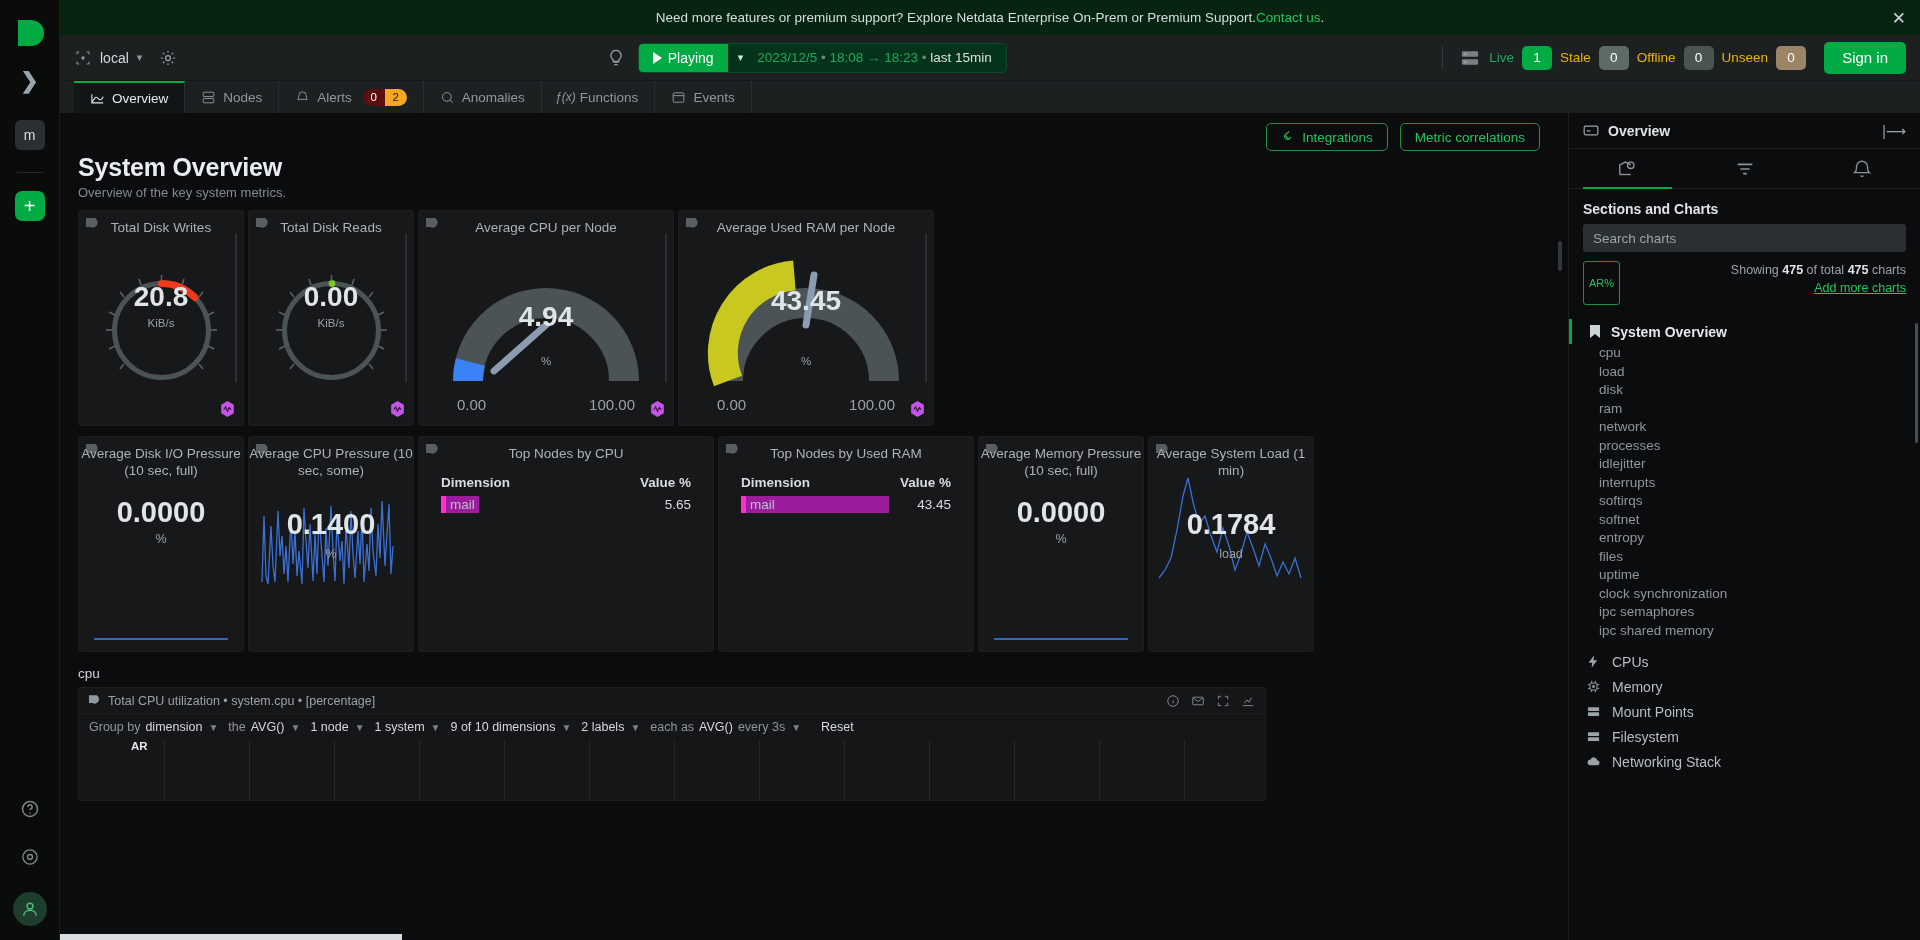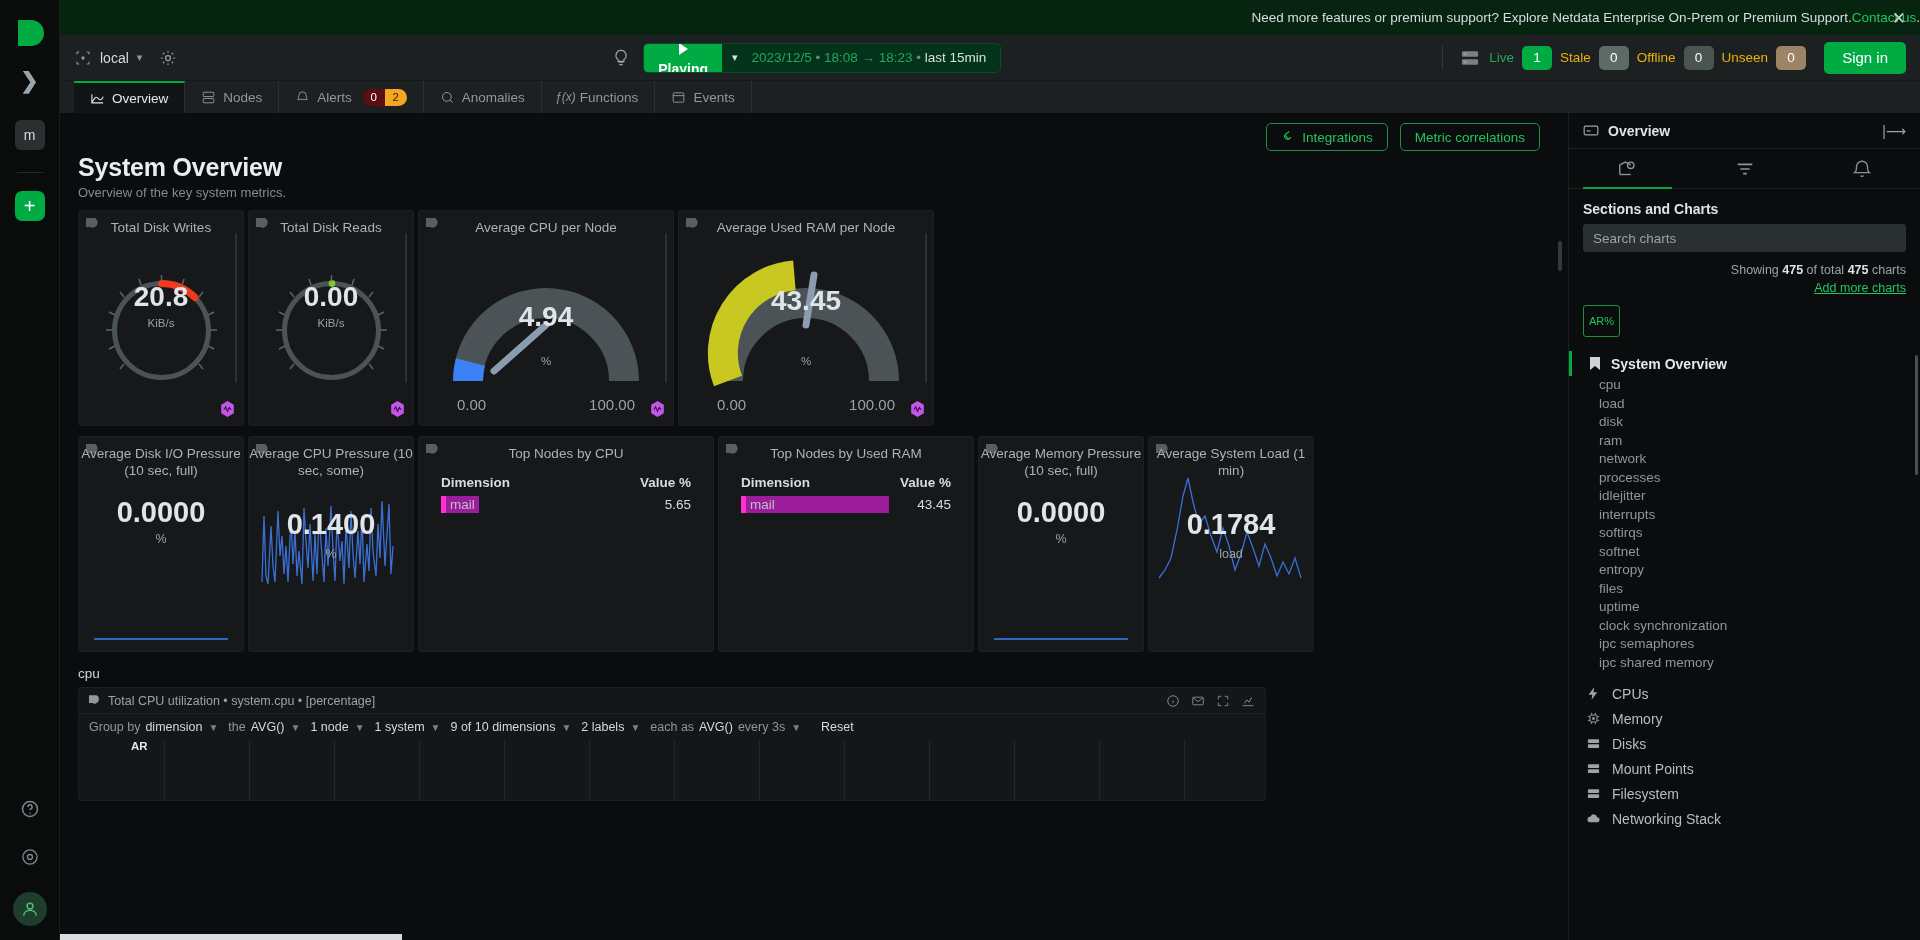--- a/index.html
+++ b/index.html
@@ -35,21 +35,21 @@
   .rail-bottom { margin-top: auto; display: flex; flex-direction: column; align-items: center; padding-bottom: 14px; }
   .rail-ico { width: 26px; height: 26px; margin-bottom: 22px; color: #7d878d; display:flex; align-items:center; justify-content:center; }
   .rail-user { width: 34px; height: 34px; border-radius: 50%; background: #1f3d2c; display:flex; align-items:center; justify-content:center; }
 
   
   .main { flex: 1; display: flex; flex-direction: column; min-width: 0; }
 
   
   .banner {
     height: 35px; background: #06240f; color: #d6dde0;
-    display: flex; align-items: center; justify-content: flex-end;
+    display: flex; align-items: center; justify-content: center;
     font-size: 13.5px; position: relative; flex: none;
   }
   .banner a { color: #22c55e; text-decoration: none; }
   .banner .close {
     position: absolute; right: 14px; top: 50%; transform: translateY(-50%);
     color: #c9d1d4; font-size: 17px; line-height: 1; cursor: pointer;
   }
 
   
   .toolbar {
@@ -63,21 +63,21 @@
   .gear { color: #98a0a5; width: 20px; height: 20px; margin-left: 6px; }
 
   .toolbar-center { margin-left: auto; margin-right: auto; display: flex; align-items: center; gap: 12px; }
   .bulb { color: #9aa3a8; width: 20px; height: 20px; }
   .time-box {
     display: flex; align-items: center; height: 30px; border-radius: 5px;
     background: #03331a; border: 1px solid #0a4a26; overflow: hidden;
   }
   .play-pill {
     display: flex; align-items: center; gap: 6px; height: 30px; padding: 0 14px;
-    background: #00ab44; color: #fff; font-size: 14px; font-weight: 700; flex-direction: column;
+    background: #00ab44; color: #fff; font-size: 14px; font-weight: 400;
   }
   .play-tri { width: 0; height: 0; border-left: 9px solid #fff; border-top: 6px solid transparent; border-bottom: 6px solid transparent; }
   .time-caret { color: #cfe9d8; font-size: 11px; padding: 0 10px; }
   .time-text { font-size: 13.5px; padding: 0 14px 0 4px; color: #d6e2d9; white-space: nowrap; }
   .time-text .g { color: #21a85a; }
   .time-text .sep { color: #6c8a79; }
 
   .toolbar-right { display: flex; align-items: center; gap: 8px; }
   .vdiv { width: 1px; height: 24px; background: #33383a; margin: 0 8px; }
   .srv-ico { color: #98a0a5; width: 22px; height: 18px; }
@@ -194,21 +194,21 @@
   .rp-tab { flex: 1; display: flex; align-items: center; justify-content: center; color: #8b9499; position: relative; cursor: pointer; }
   .rp-tab.active::after { content: ""; position: absolute; left: 14px; right: 14px; bottom: -1px; height: 2px; background: #00ab44; }
   .rp-sec { font-size: 14px; font-weight: bold; color: #dde3e6; padding: 12px 14px 7px; }
   .rp-search {
     margin: 0 14px; height: 28px; background: #2a2f31; border: none; border-radius: 3px;
     color: #cfd5d9; font-size: 13.5px; padding: 0 10px; width: calc(100% - 28px);
     font-family: "Liberation Sans", sans-serif;
   }
   .rp-search::placeholder { color: #9aa3a8; }
   .rp-meta { display: flex; align-items: flex-start; padding: 9px 14px 0; }
-  .ar-badge { border: 1px solid #1f8f45; color: #22c55e; font-size: 11px; border-radius: 3px; padding: 9px 5px; margin-top: 44px; }
+  .ar-badge { border: 1px solid #1f8f45; color: #22c55e; font-size: 11px; border-radius: 3px; padding: 15px 5px; }
   .rp-meta-right { margin-left: auto; text-align: right; font-size: 12.5px; color: #9aa3a8; line-height: 1.45; }
   .rp-meta-right b { color: #dfe4e7; }
   .rp-meta-right .add { color: #22c55e; display: block; }
   .rp-list { flex: 1; overflow: hidden; padding: 14px 0 0; position: relative; }
   .rp-group { display: flex; align-items: center; gap: 9px; padding: 0 14px 0 16px; height: 25px; border-left: 3px solid #00ab44; margin-left: 0; }
   .rp-group .gt { font-size: 14px; font-weight: bold; color: #e3e8eb; }
   .rp-item { font-size: 13.5px; color: #8e979c; padding: 0 14px 0 30px; height: 18.5px; line-height: 18.5px; cursor: pointer; }
   .rp-cat { display: flex; align-items: center; gap: 10px; padding: 0 14px 0 16px; height: 25px; font-size: 14px; color: #b6bec3; cursor: pointer; }
   .rp-cat .ico { width: 17px; height: 17px; display:flex; align-items:center; justify-content:center; color: #9aa3a8; }
   .rp-spacer { height: 9px; }
@@ -778,38 +778,29 @@
               </span>
             <span>Memory</span>
           </div>
           <div class="rp-cat">
             <span class="ico">
                 <svg width="15" height="15" viewBox="0 0 24 24" fill="currentColor">
                   <rect x="3" y="5" width="18" height="6" rx="1.4"></rect>
                   <rect x="3" y="13" width="18" height="6" rx="1.4"></rect>
                 </svg>
               </span>
-            <span>Disks</span>
+            <span>Mount Points</span>
           </div>
           <div class="rp-cat">
             <span class="ico">
                 <svg width="15" height="15" viewBox="0 0 24 24" fill="currentColor">
                   <rect x="3" y="5" width="18" height="6" rx="1.4"></rect>
                   <rect x="3" y="13" width="18" height="6" rx="1.4"></rect>
                 </svg>
               </span>
-            <span>Mount Points</span>
-          </div>
-          <div class="rp-cat">
-            <span class="ico">
-                <svg width="15" height="15" viewBox="0 0 24 24" fill="currentColor">
-                  <rect x="3" y="5" width="18" height="6" rx="1.4"></rect>
-                  <rect x="3" y="13" width="18" height="6" rx="1.4"></rect>
-                </svg>
-              </span>
             <span>Filesystem</span>
           </div>
           <div class="rp-cat">
             <span class="ico">
                 <svg width="15" height="15" viewBox="0 0 24 24" fill="currentColor">
                   <path d="M6.5 18h11a4 4 0 0 0 .4-8 5.5 5.5 0 0 0-10.6-1A4.3 4.3 0 0 0 6.5 18z"></path>
                 </svg>
               </span>
             <span>Networking Stack</span>
           </div>

